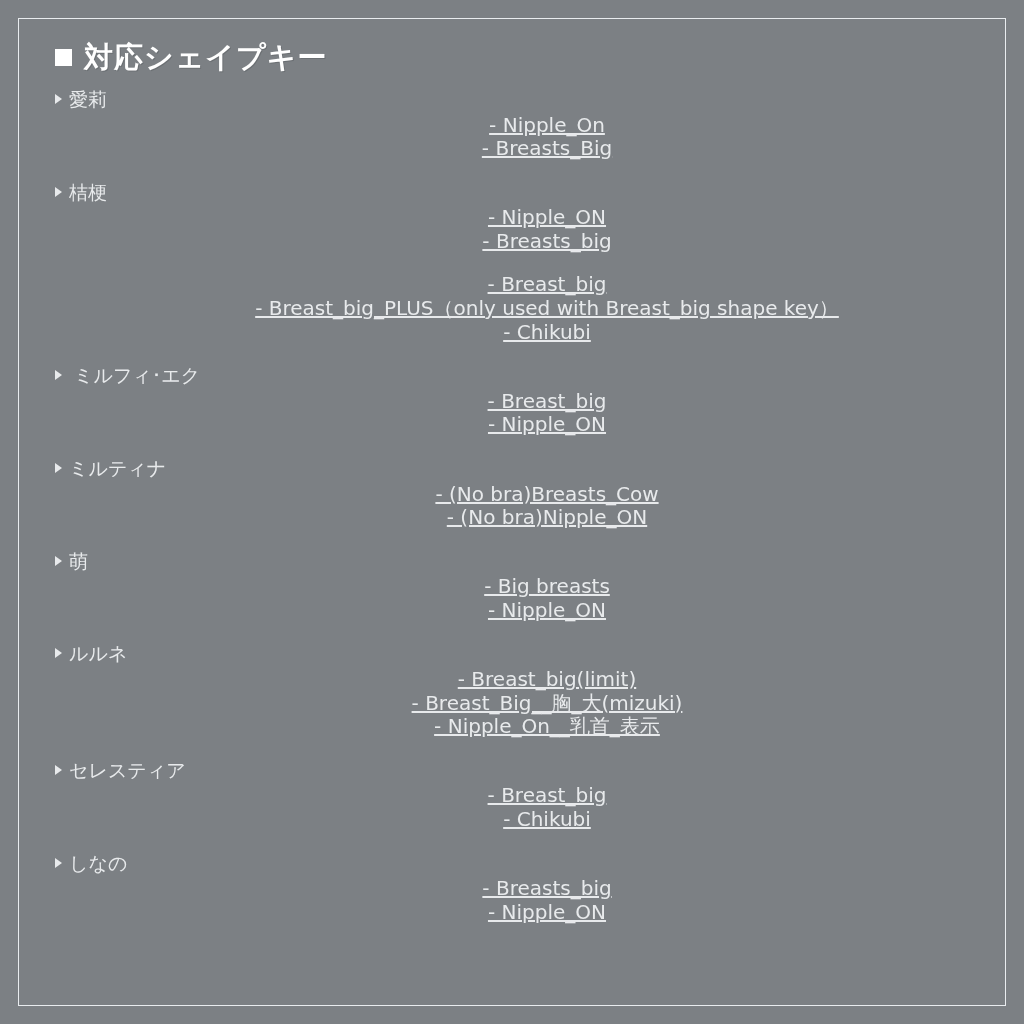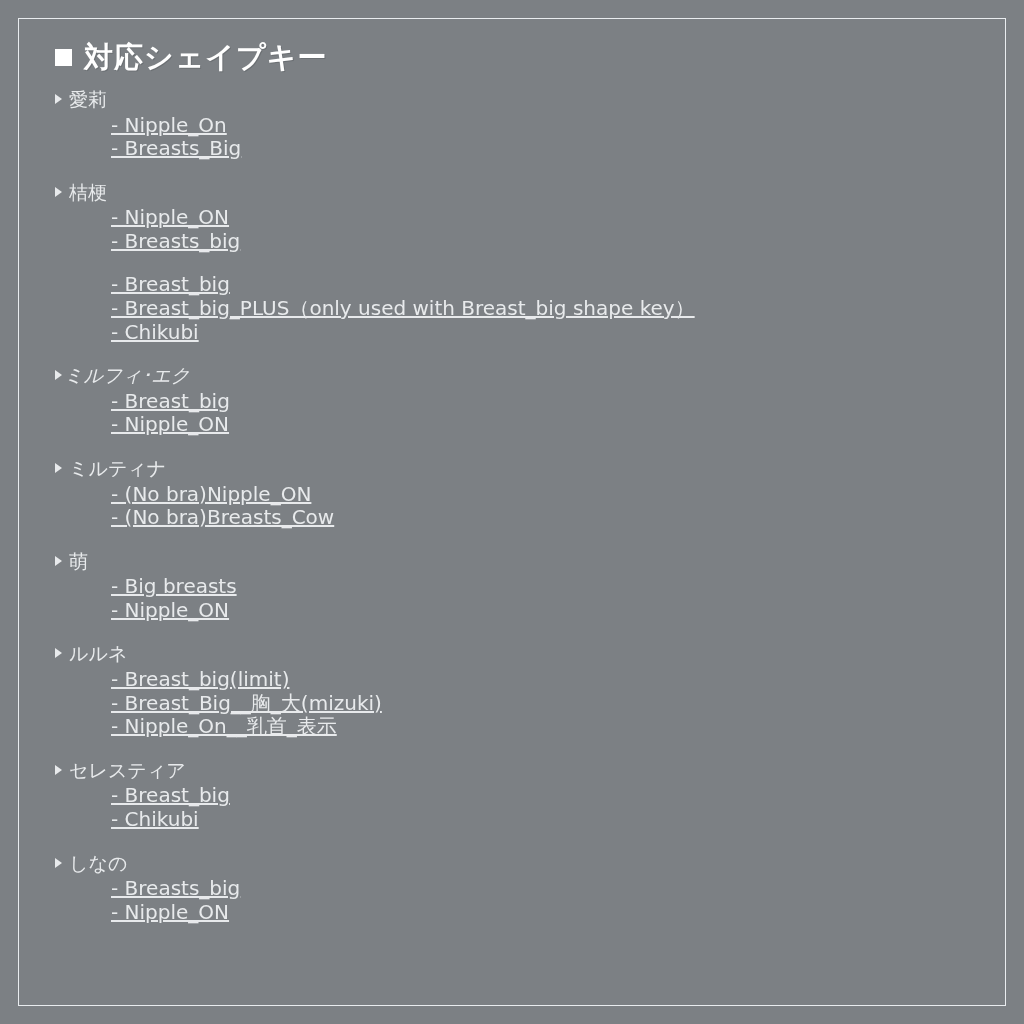--- a/index.html
+++ b/index.html
@@ -48,20 +48,21 @@
     letter-spacing: 1px;
     line-height: 1;
     text-shadow: 1px 1px 0 #6b6f73;
   }
   .list {
     margin: 0;
     padding: 0 0 0 14px;
   }
   .group {
     margin-bottom: 20px;
+    text-align: center;
   }
   .group:last-child {
     margin-bottom: 16px;
   }
   .char-row {
     display: flex;
     align-items: baseline;
     gap: 7px;
     color: #e8eaec;
     font-size: 19px;
@@ -82,22 +83,21 @@
   }
   .sub {
     color: #e8eaec;
     font-size: 20px;
     line-height: 1.18;
     margin-left: 56px;
     white-space: pre;
     text-decoration: underline;
   }
   .group.tight .char-row {
-    gap: 2px;
-    font-style: italic;
+    gap: 12px;
   }
 </style>
 </head>
 <body>
 
 <div class="page">
   <div class="frame">
 
     <div class="title-row">
       <span class="title-bullet"></span>
@@ -137,22 +137,22 @@
         </div>
         <div class="sub">- Breast_big</div>
         <div class="sub">- Nipple_ON</div>
       </div>
 
       <div class="group">
         <div class="char-row">
           <span class="tri"></span>
           <span class="char-name">ミルティナ</span>
         </div>
+        <div class="sub">- (No bra)Breasts_Cow</div>
         <div class="sub">- (No bra)Nipple_ON</div>
-        <div class="sub">- (No bra)Breasts_Cow</div>
       </div>
 
       <div class="group">
         <div class="char-row">
           <span class="tri"></span>
           <span class="char-name">萌</span>
         </div>
         <div class="sub">- Big breasts</div>
         <div class="sub">- Nipple_ON</div>
       </div>

